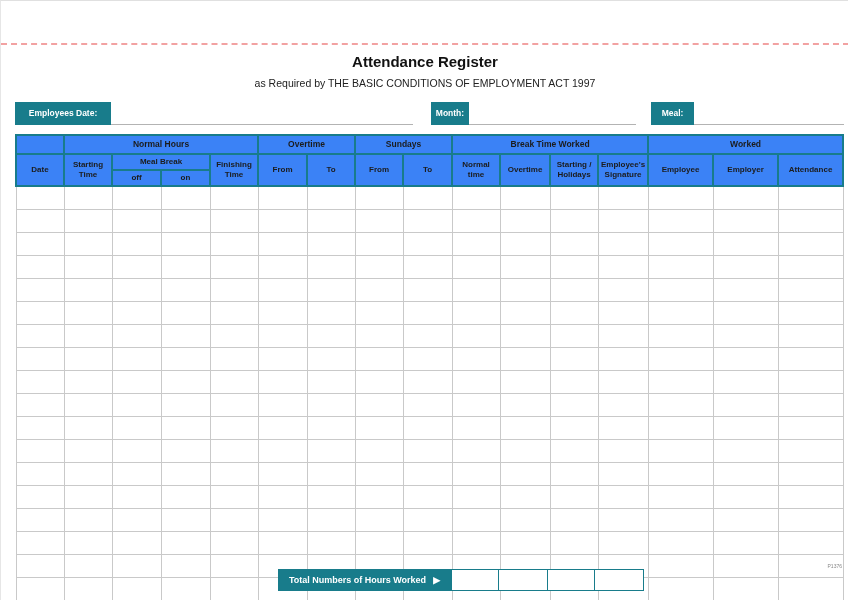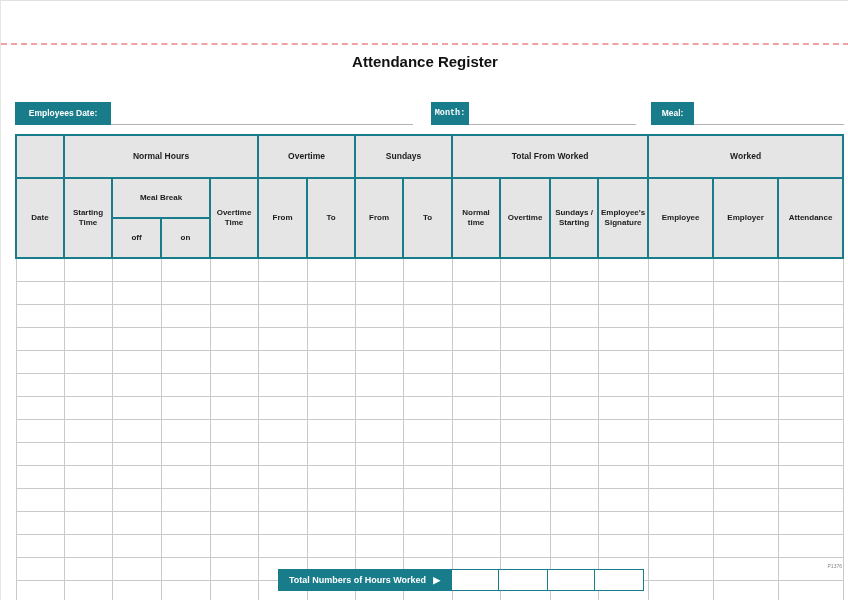--- a/index.html
+++ b/index.html
@@ -31,21 +31,21 @@
     position:absolute; top:101px; height:22px;
     border-bottom:1px solid #b3b3b3;
   }
   table.register {
     position:absolute; left:14px; top:133px; width:828px;
     border-collapse:collapse; table-layout:fixed;
   }
   table.register th {
     border:2px solid var(--teal);
     font-size:8px; font-weight:bold; text-align:center; vertical-align:middle;
-    padding:12px 1px; line-height:1.25; color:#1c1c1c; background:#e5e5e5;
+    padding:0 1px; line-height:1.25; color:#1c1c1c; background:#3b82f6;
   }
   tr.group-row th { height:17px; font-size:8.5px; }
   tr.leaf-row th { height:14px; }
   tr.sub-row th { height:14px; }
   th.meal-break { border-bottom:none; }
   th.meal-sub { border-top:none;margin-top:33px; }
   table.register td {
     border:1px solid #c9c9c9; height:20px; background:#fff;
   }
   .footer-bar { position:absolute; left:277px; top:568px; display:flex; }
@@ -65,25 +65,26 @@
   }
 </style>
 </head>
 <body>
 
 <div class="page" style="--teal:#187c8b;">
 
   <div class="perforation"></div>
 
   <div class="title">Attendance Register</div>
+  <div class="subtitle">as Required by THE BASIC CONDITIONS OF EMPLOYMENT ACT 1997</div>
 
   <div class="field-label" style="left:14px; width:96px;">Employees Date:</div>
   <div class="field-line" style="left:110px; width:302px;"></div>
 
-  <div class="field-label" style="left:430px; width:38px;font-family:Liberation Mono, monospace;">Month:</div>
+  <div class="field-label" style="left:430px; width:38px;">Month:</div>
   <div class="field-line" style="left:468px; width:167px;"></div>
 
   <div class="field-label" style="left:650px; width:43px;">Meal:</div>
   <div class="field-line" style="left:693px; width:150px;"></div>
 
   <table class="register">
     <colgroup>
       <col style="width:48px">
         <col style="width:48px">
         <col style="width:49px">
@@ -100,35 +101,35 @@
         <col style="width:65px">
         <col style="width:65px">
         <col style="width:65px">
     </colgroup>
     <thead>
       <tr class="group-row">
         <th></th>
         <th colspan="4">Normal Hours</th>
         <th colspan="2">Overtime</th>
         <th colspan="2">Sundays</th>
-        <th colspan="4">Total From Worked</th>
+        <th colspan="4">Break Time Worked</th>
         <th colspan="3">Worked</th>
       </tr>
       <tr class="leaf-row">
         <th rowspan="2">Date</th>
         <th rowspan="2">Starting Time</th>
         <th colspan="2" class="meal-break">Meal Break</th>
-        <th rowspan="2">Overtime Time</th>
+        <th rowspan="2">Finishing Time</th>
         <th rowspan="2">From</th>
         <th rowspan="2">To</th>
         <th rowspan="2">From</th>
         <th rowspan="2">To</th>
         <th rowspan="2">Normal time</th>
         <th rowspan="2">Overtime</th>
-        <th rowspan="2">Sundays / Starting</th>
+        <th rowspan="2">Starting / Holidays</th>
         <th rowspan="2">Employee's Signature</th>
         <th rowspan="2">Employee</th>
         <th rowspan="2">Employer</th>
         <th rowspan="2">Attendance</th>
       </tr>
       <tr class="sub-row">
         <th class="meal-sub">off</th>
         <th class="meal-sub">on</th>
       </tr>
     </thead>

